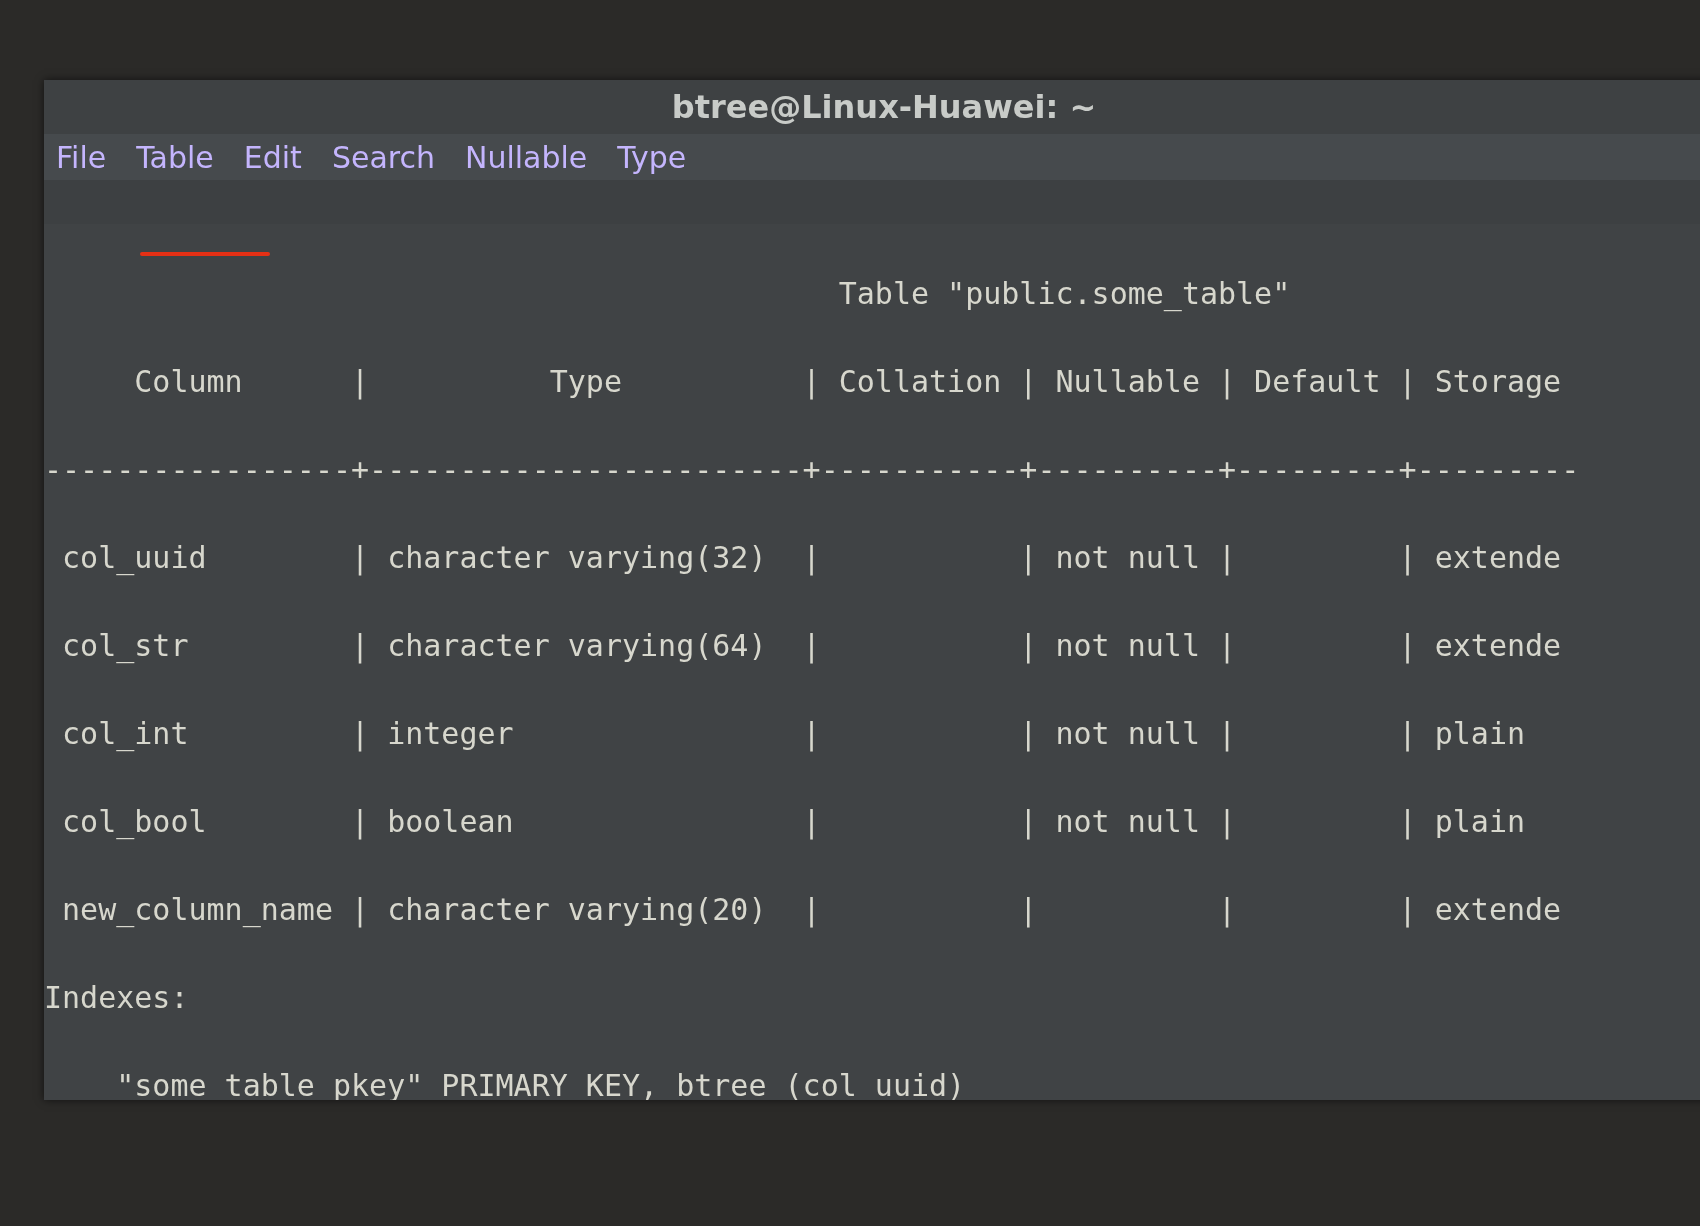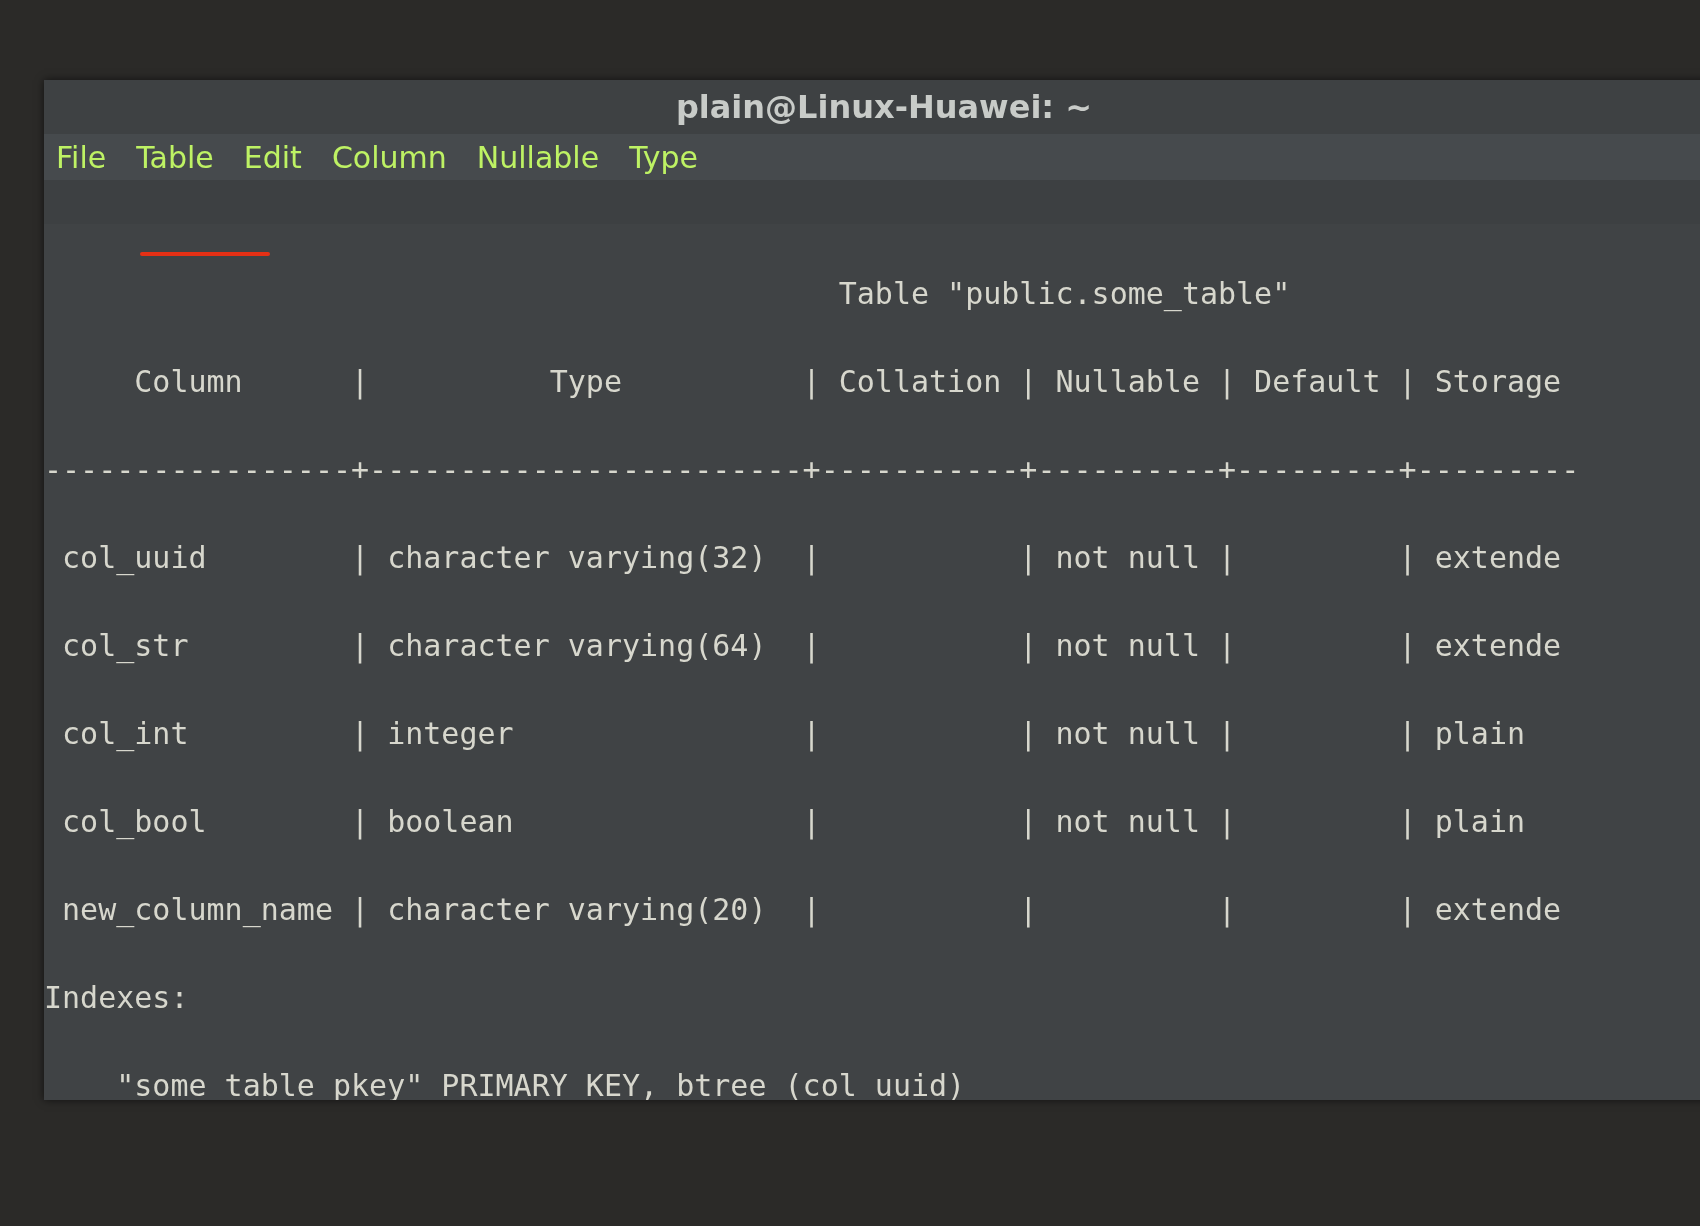--- a/index.html
+++ b/index.html
@@ -32,21 +32,21 @@
   }
   .menubar {
     height: 46px;
     background: #464a4d;
     display: flex;
     align-items: center;
     padding-left: 12px;
     gap: 30px;
   }
   .menubar .item {
-    color: #bef264;
+    color: #c4b5fd;
     font-size: 30px;
     font-weight: 400;
     cursor: pointer;
   }
   .content {
     position: relative;
     font-family: "DejaVu Sans Mono", "Liberation Mono", "Consolas", monospace;
     font-size: 30px;
     color: #d7d7cd;
     background: #3d4042;
@@ -65,28 +65,28 @@
     background: #e53015;
     border-radius: 2px;
   }
 </style>
 </head>
 <body>
 
 <div class="terminal-window">
 
   <div class="titlebar">
-    <span>plain@Linux-Huawei: ~</span>
+    <span>btree@Linux-Huawei: ~</span>
   </div>
 
   <div class="menubar">
     <span class="item">File</span>
     <span class="item">Table</span>
     <span class="item">Edit</span>
-    <span class="item">Column</span>
+    <span class="item">Search</span>
     <span class="item">Nullable</span>
     <span class="item">Type</span>
   </div>
 
   <div class="content">
 <div class="highlighted-block">
 <div>                                            Table "public.some_table"</div>
 <div>     Column      |          Type          | Collation | Nullable | Default | Storage</div>
 <div>-----------------+------------------------+-----------+----------+---------+---------</div>
 <div> col_uuid        | character varying(32)  |           | not null |         | extende</div>

